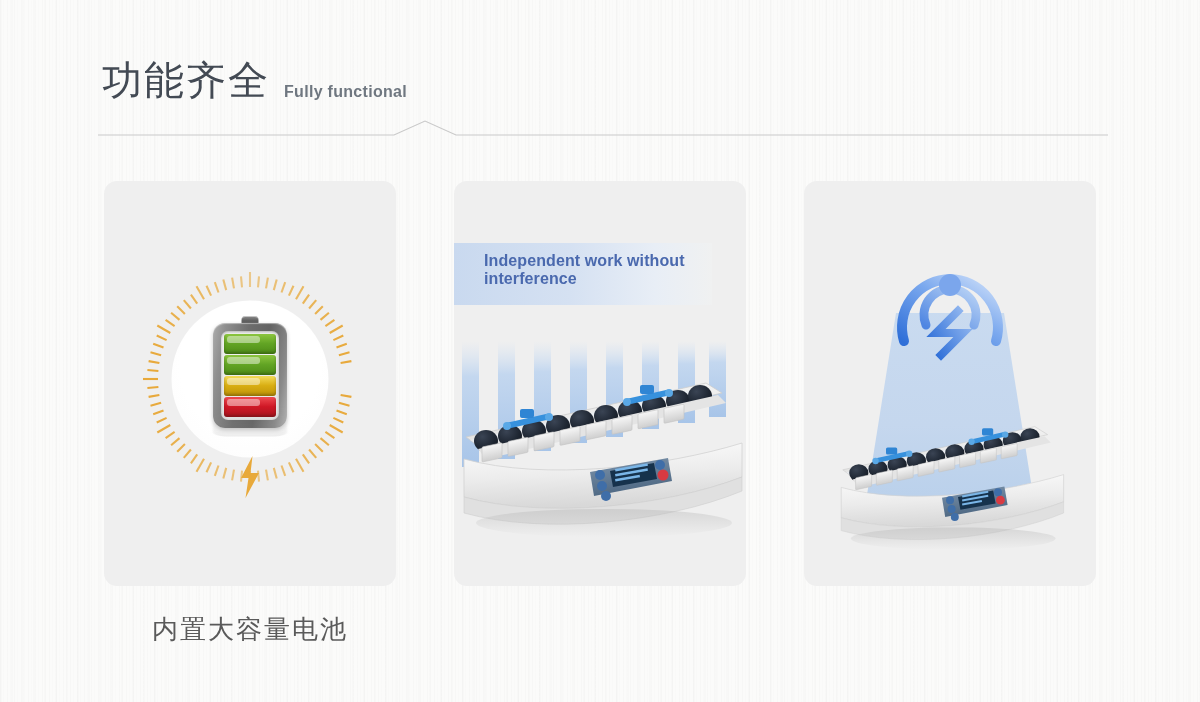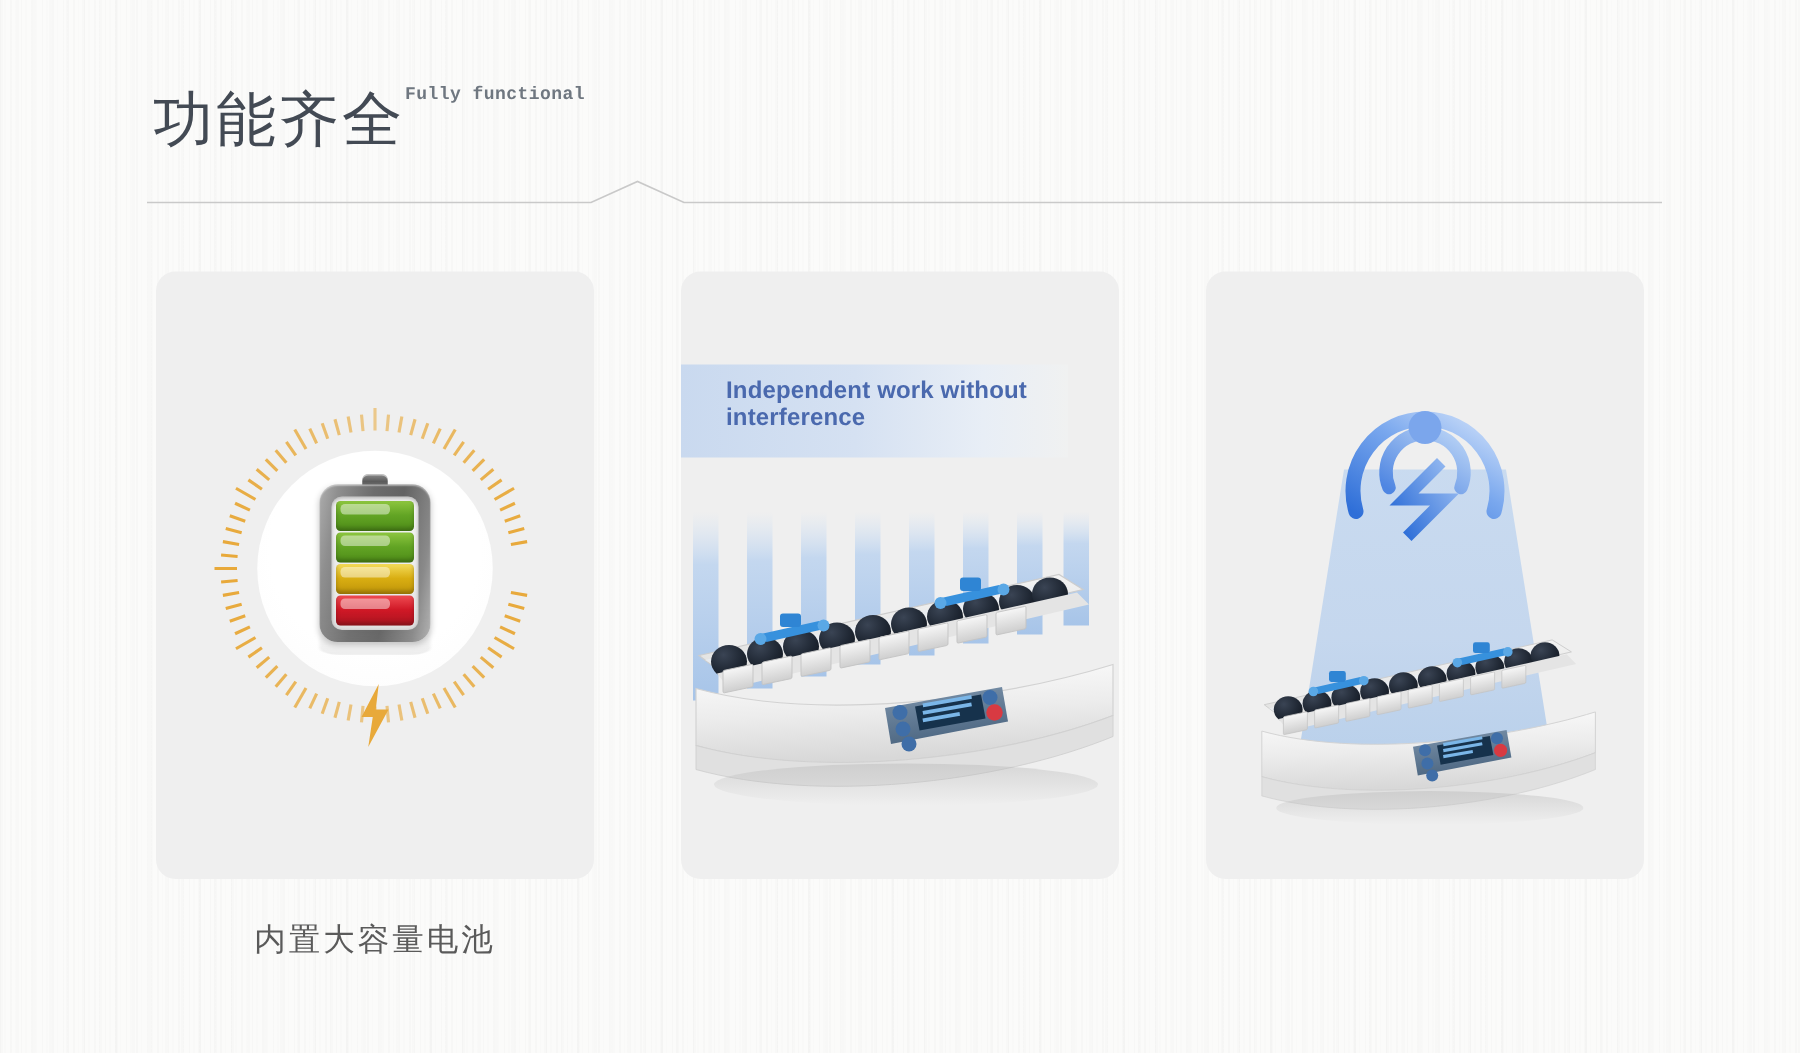--- a/index.html
+++ b/index.html
@@ -38,38 +38,38 @@
   
   .header {
     position: absolute;
     left: 98px;
     top: 58px;
     width: 1010px;
     height: 70px;
   }
   .header-titles {
     display: flex;
-    align-items: flex-start;
+    align-items: flex-end;
+    gap: 14px;
     padding-left: 4px;
   }
   .title-cn {
     font-size: 40px;
     font-weight: 500;
     color: #434a54;
     letter-spacing: 2px;
     line-height: 1.12;
   }
   .title-en {
-    font-size: 12px;
+    font-size: 16px;
     font-weight: 600;
     color: #6f7780;
     letter-spacing: 0.3px;
     position: relative;
     top: -2px;
-    font-family: Liberation Mono, monospace;
   }
 
   .header-rule {
     position: absolute;
     left: 0;
     top: 62px;
     width: 1010px;
     height: 20px;
   }
 
@@ -89,21 +89,21 @@
     width: 292px;
     height: 405px;
     background: #efefef;
     border-radius: 13px;
     overflow: hidden;
   }
 
   .caption {
     margin-top: 26px;
     text-align: center;
-    font-size: 21px;
+    font-size: 26px;
     color: #5a5a5a;
     letter-spacing: 2px;
   }
 
   
   .batt-stage {
     position: absolute;
     left: 50%;
     top: 49%;
     transform: translate(-50%, -50%);

